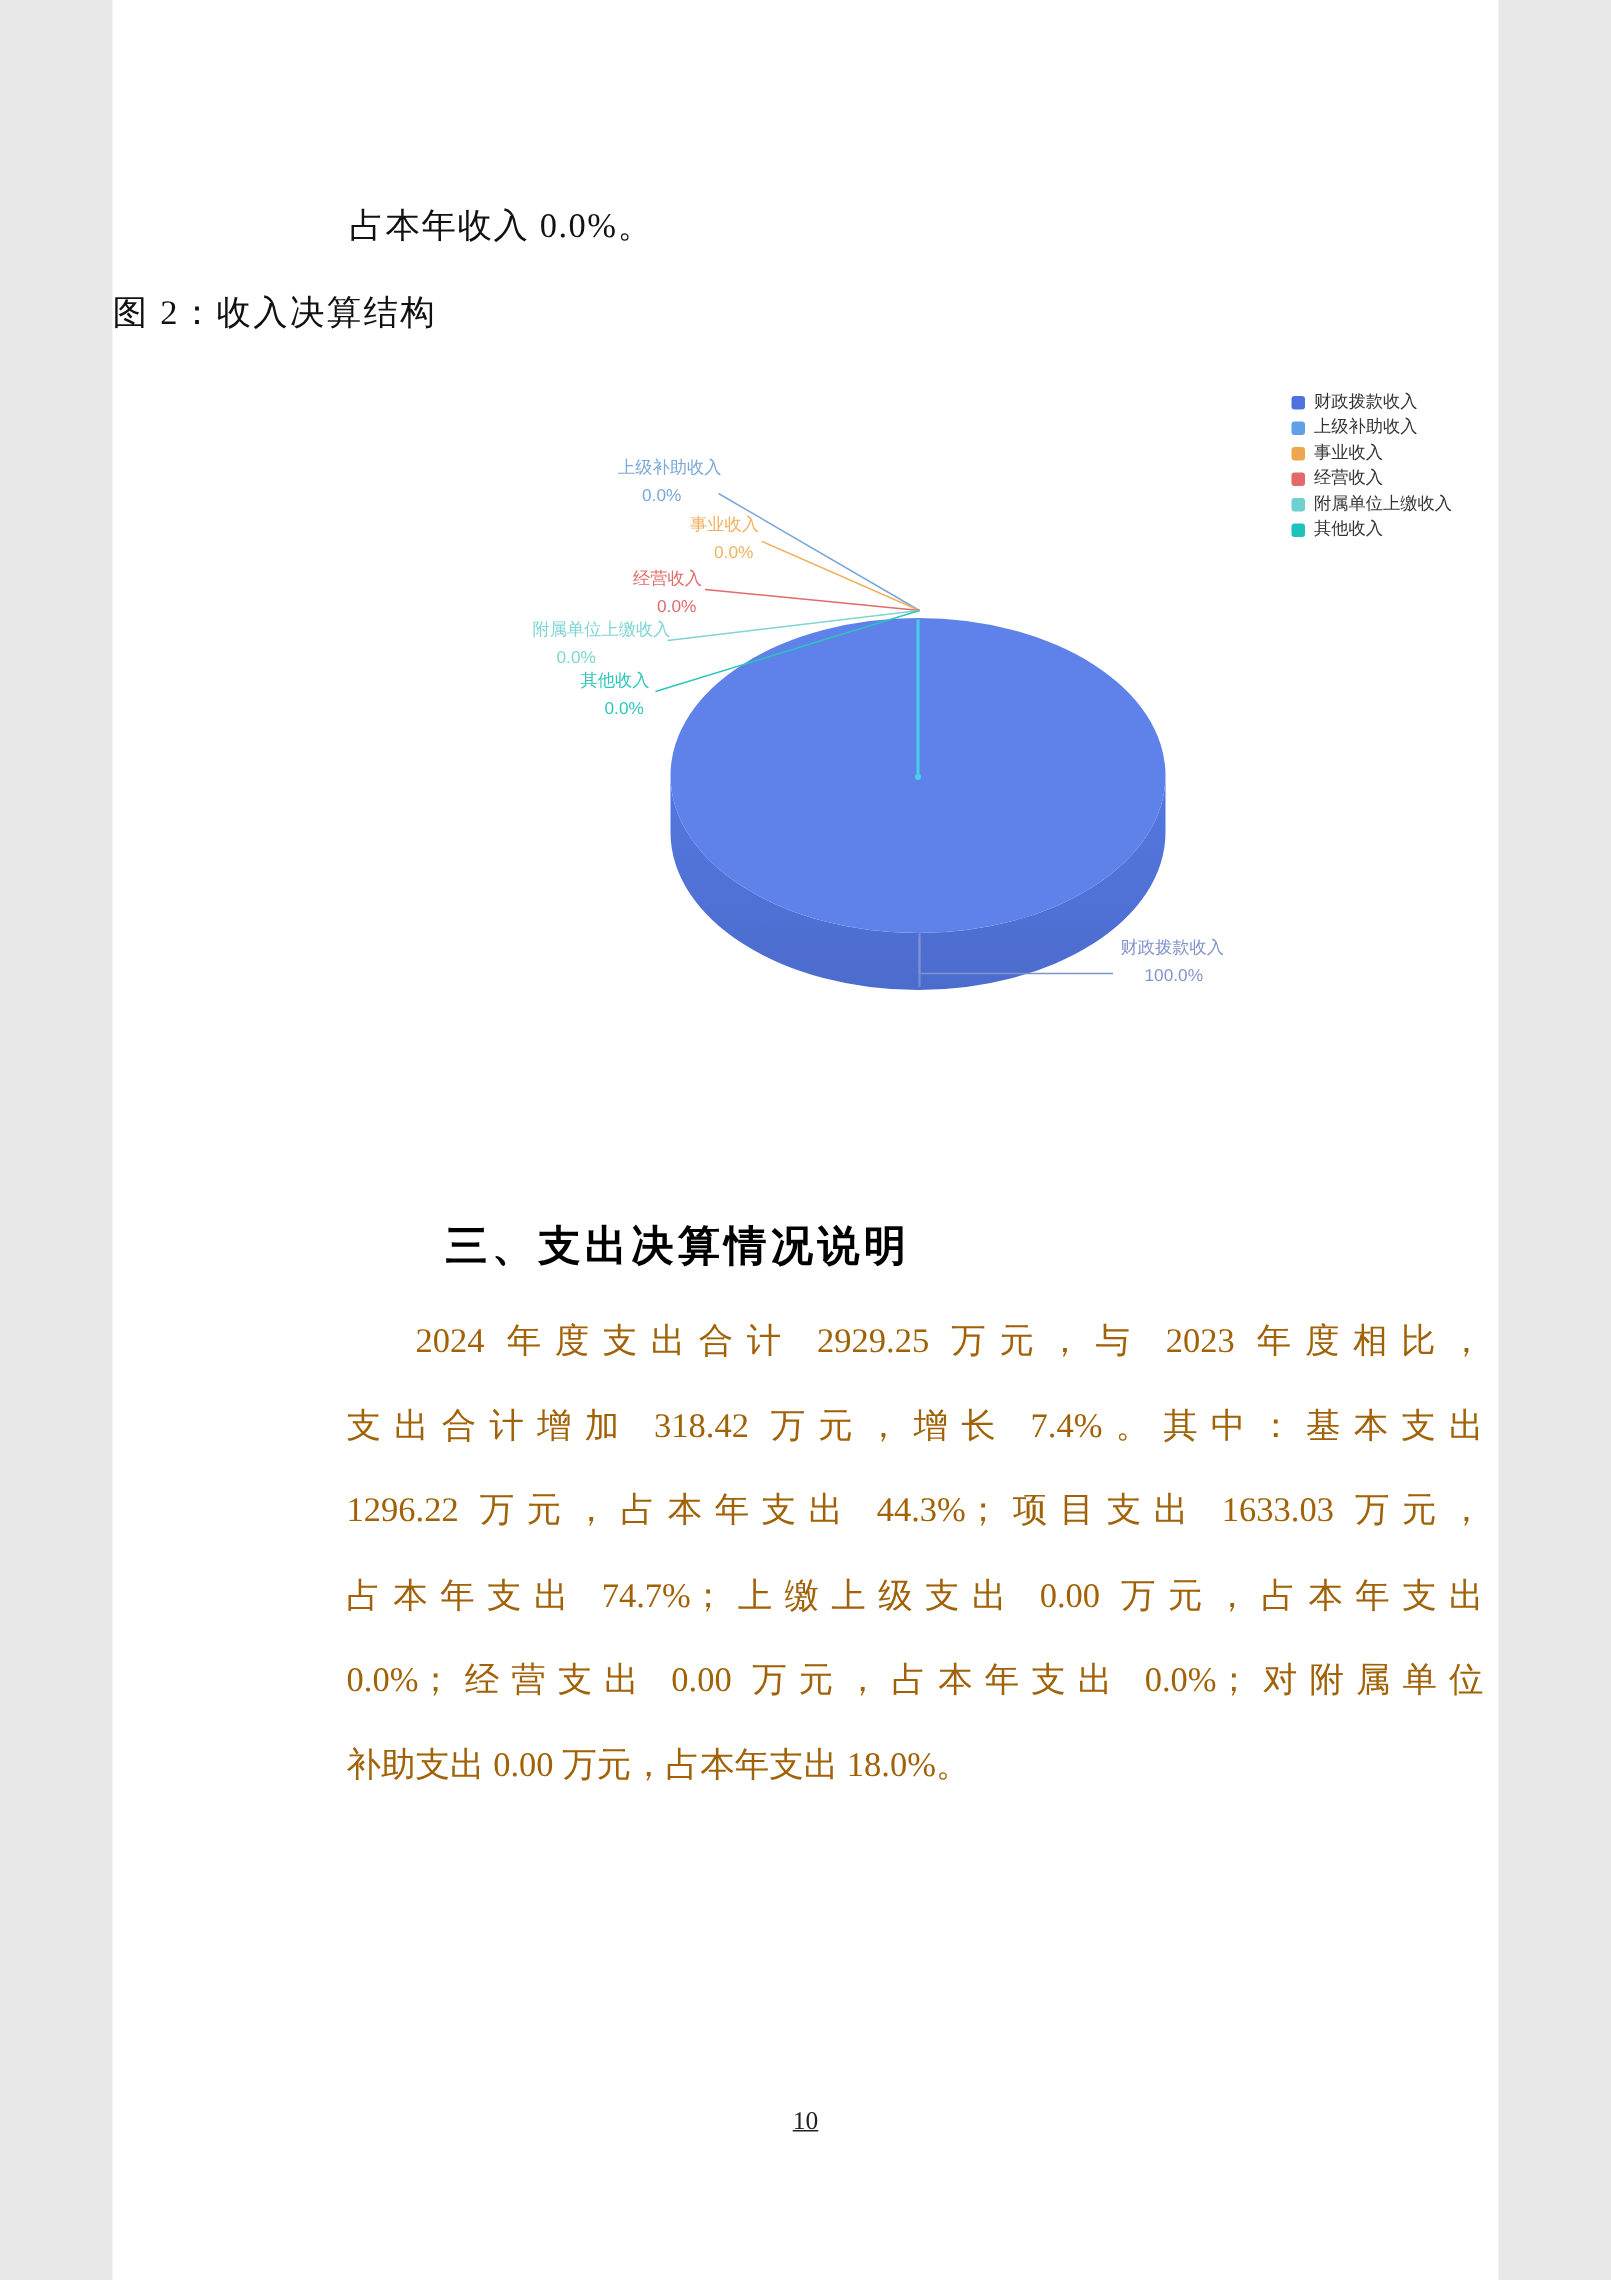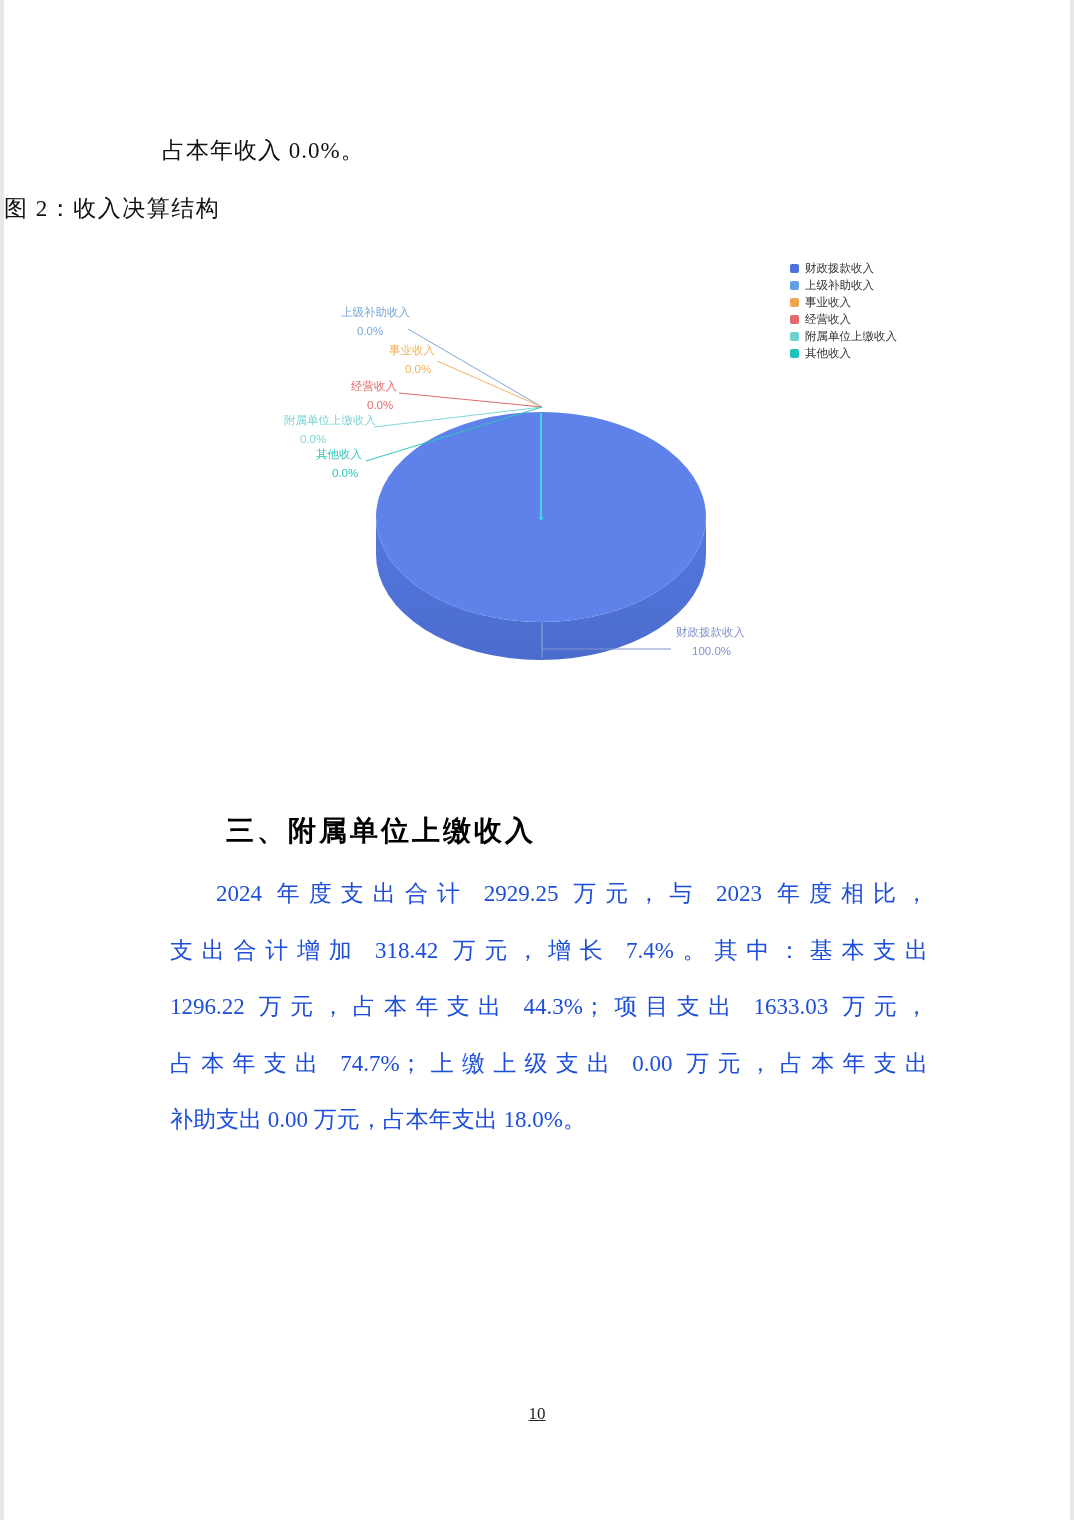--- a/index.html
+++ b/index.html
@@ -1,17 +1,17 @@
 <!DOCTYPE html>
 <html><head>
 <meta charset="utf-8">
 <style>
   html,body { margin:0; padding:0; background:#e8e8e8; }
   .page {
-    position:relative; width:1066px; height:1520px; margin:0 auto;
+    position:relative; width:924px; height:1520px; margin:0 auto;
     background:#ffffff; overflow:hidden;
     font-family:"Liberation Serif","DejaVu Serif",serif; color:#111;
   }
   .top-para {
     position:absolute; left:158px; top:133px;
     font-size:23px; line-height:36px; letter-spacing:1px;
   }
   .caption {
     position:absolute; left:0; width:100%; text-align:left;
     font-size:23px; letter-spacing:1.5px;
@@ -35,22 +35,22 @@
   }
   .pie-label .pct { margin-top:6px;padding-left:16px; }
 
   
   .section-heading {
     position:absolute; left:222px; top:812px;
     font-family:"Liberation Sans","DejaVu Sans",sans-serif;
     font-weight:bold; font-size:28px; letter-spacing:3px; color:#000;
   }
   .body-paragraph {
-    position:absolute; left:166px; top:866px; width:758px;
-    font-size:23px; line-height:56.5px; color:#1d4ed8;
+    position:absolute; left:156px; top:866px; width:758px;
+    font-size:23px; line-height:56.5px; color:#a16207;
   }
   .bline { text-align:justify; text-align-last:justify; }
   .bline.indent { text-indent:46px; }
   .bline.last { text-align-last:left; }
   .page-number {
     position:absolute; left:0; top:1404px; width:100%; text-align:center;
     font-size:17px; color:#222;text-decoration:underline;
   }
 </style>
 </head>
@@ -129,26 +129,27 @@
           <div>其他收入</div>
           <div class="pct">0.0%</div>
         </div>
         <div class="pie-label" style="left: 672px; top: 386px; color: rgb(128, 147, 204);">
           <div>财政拨款收入</div>
           <div class="pct">100.0%</div>
         </div>
       </div>
   </div>
 
-  <div class="section-heading">三、附属单位上缴收入</div>
+  <div class="section-heading">三、支出决算情况说明</div>
 
   <div class="body-paragraph" id="body-paragraph">
       <div class="bline indent">2024 年度支出合计 2929.25 万元，与 2023 年度相比，</div>
       <div class="bline">支出合计增加 318.42 万元，增长 7.4%。其中：基本支出</div>
       <div class="bline">1296.22 万元，占本年支出 44.3%；项目支出 1633.03 万元，</div>
       <div class="bline">占本年支出 74.7%；上缴上级支出 0.00 万元，占本年支出</div>
+      <div class="bline">0.0%；经营支出 0.00 万元，占本年支出 0.0%；对附属单位</div>
       <div class="bline last">补助支出 0.00 万元，占本年支出 18.0%。</div>
     </div>
 
 
   <div class="page-number">10</div>
 
 </div>
 
 </body></html>

